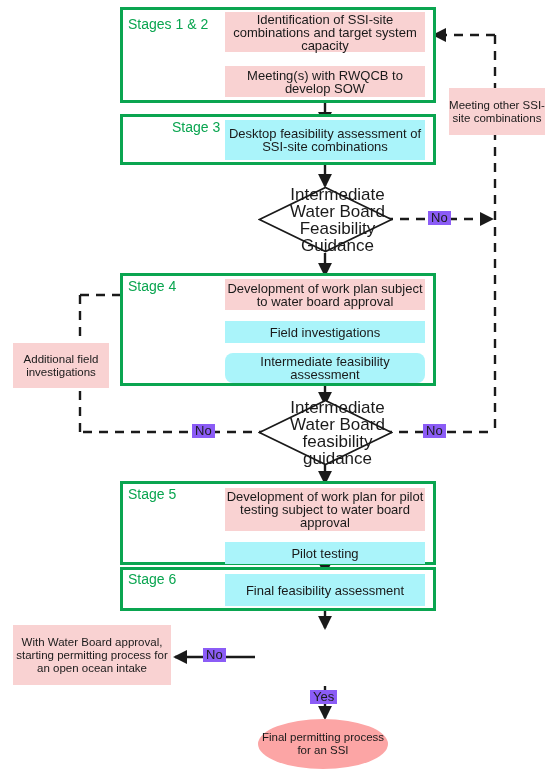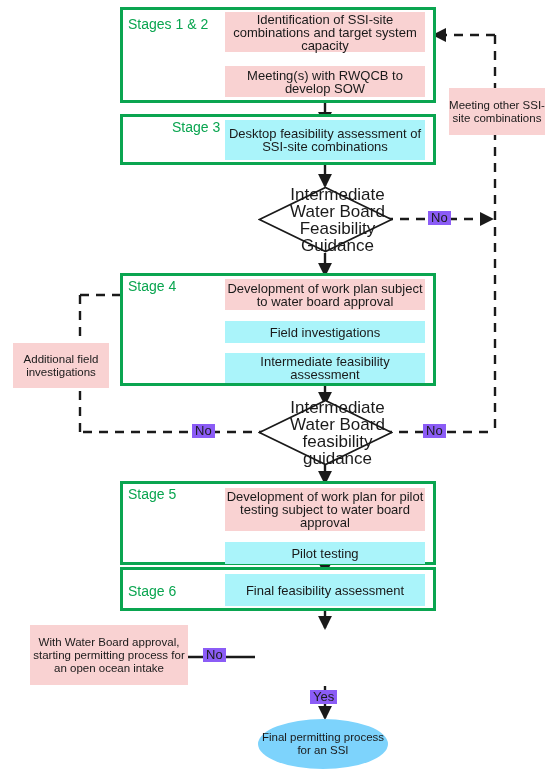--- a/index.html
+++ b/index.html
@@ -19,21 +19,21 @@
 
   .sidebox{position:absolute;box-sizing:border-box;background:#f9d2d2;display:flex;
            align-items:center;justify-content:center;text-align:center;
            font-size:11.5px;line-height:13px;color:#1a1a1a;}
 
   .diamond-wrap{position:absolute;}
   .diamond-text{position:absolute;left:12px;top:0;width:100%;height:100%;
        display:flex;align-items:center;justify-content:center;text-align:center;
        font-size:17px;line-height:17px;color:#1a1a1a;}
 
-  .ellipse{position:absolute;background:#7dd3fc;border-radius:50%;display:flex;
+  .ellipse{position:absolute;background:#fca5a5;border-radius:50%;display:flex;
            align-items:center;justify-content:center;text-align:center;
            font-size:11.5px;line-height:13px;color:#1a1a1a;}
 
   .edge-label{position:absolute;font-size:13px;line-height:14px;color:#1a1a1a;
               background:#8b5cf6;padding:0 3px;white-space:nowrap;}
 </style>
 </head>
 <body>
 
 <div id="canvas">
@@ -92,42 +92,42 @@
     </svg>
     <div class="diamond-text">Intermediate Water Board Feasibility Guidance</div>
   </div>
 
   <div class="sidebox" style="left:449px;top:88px;width:96px;height:47px;">Meeting other SSI-site combinations</div>
 
   <div class="stage-box" style="left:120px;top:273px;width:316px;height:113px;"></div>
   <div class="stage-label" style="left:128px;top:279px;">Stage 4</div>
   <div class="proc pink" style="left:225px;top:279px;width:200px;height:31px;">Development of work plan subject to water board approval</div>
   <div class="proc cyan" style="left:225px;top:321px;width:200px;height:22px;">Field investigations</div>
-  <div class="proc cyan" style="left:225px;top:353px;width:200px;height:30px;">Intermediate feasibility assessment</div>
+  <div class="proc cyan" style="left:225px;top:353px;width:200px;height:30px;border-radius:8px;">Intermediate feasibility assessment</div>
 
   <div class="sidebox" style="left:13px;top:343px;width:96px;height:45px;">Additional field investigations</div>
 
   <div class="diamond-wrap" style="left:258px;top:399px;width:135px;height:67px;">
     <svg viewBox="0 0 135 67" style="width:135px;height:67px;display:block;">
       <polygon points="67.5,1.4 133.6,33.5 67.5,65.6 1.4,33.5" fill="#ffffff" stroke="#1a1a1a" stroke-width="1.7"></polygon>
     </svg>
     <div class="diamond-text">Intermediate Water Board feasibility guidance</div>
   </div>
 
   <div class="stage-box" style="left:120px;top:481px;width:316px;height:84px;"></div>
   <div class="stage-label" style="left:128px;top:487px;">Stage 5</div>
   <div class="proc pink" style="left:225px;top:488px;width:200px;height:43px;">Development of work plan for pilot testing subject to water board approval</div>
   <div class="proc cyan" style="left:225px;top:542px;width:200px;height:22px;">Pilot testing</div>
 
   <div class="stage-box" style="left:120px;top:567px;width:316px;height:44px;"></div>
-  <div class="stage-label" style="left:128px;top:584px;">Stage 6</div>
+  <div class="stage-label" style="left:128px;top:572px;">Stage 6</div>
   <div class="proc cyan" style="left:225px;top:574px;width:200px;height:32px;">Final feasibility assessment</div>
 
 
-  <div class="sidebox" style="left:30px;top:625px;width:158px;height:60px;">With Water Board approval, starting permitting process for an open ocean intake</div>
+  <div class="sidebox" style="left:13px;top:625px;width:158px;height:60px;">With Water Board approval, starting permitting process for an open ocean intake</div>
 
   <div class="ellipse" style="left:258px;top:719px;width:130px;height:50px;">Final permitting process for an SSI</div>
 
   <div class="edge-label" style="left:428px;top:211px;">No</div>
   <div class="edge-label" style="left:192px;top:424px;">No</div>
   <div class="edge-label" style="left:423px;top:424px;">No</div>
   <div class="edge-label" style="left:203px;top:648px;">No</div>
   <div class="edge-label" style="left:310px;top:690px;">Yes</div>
 
 </div>

